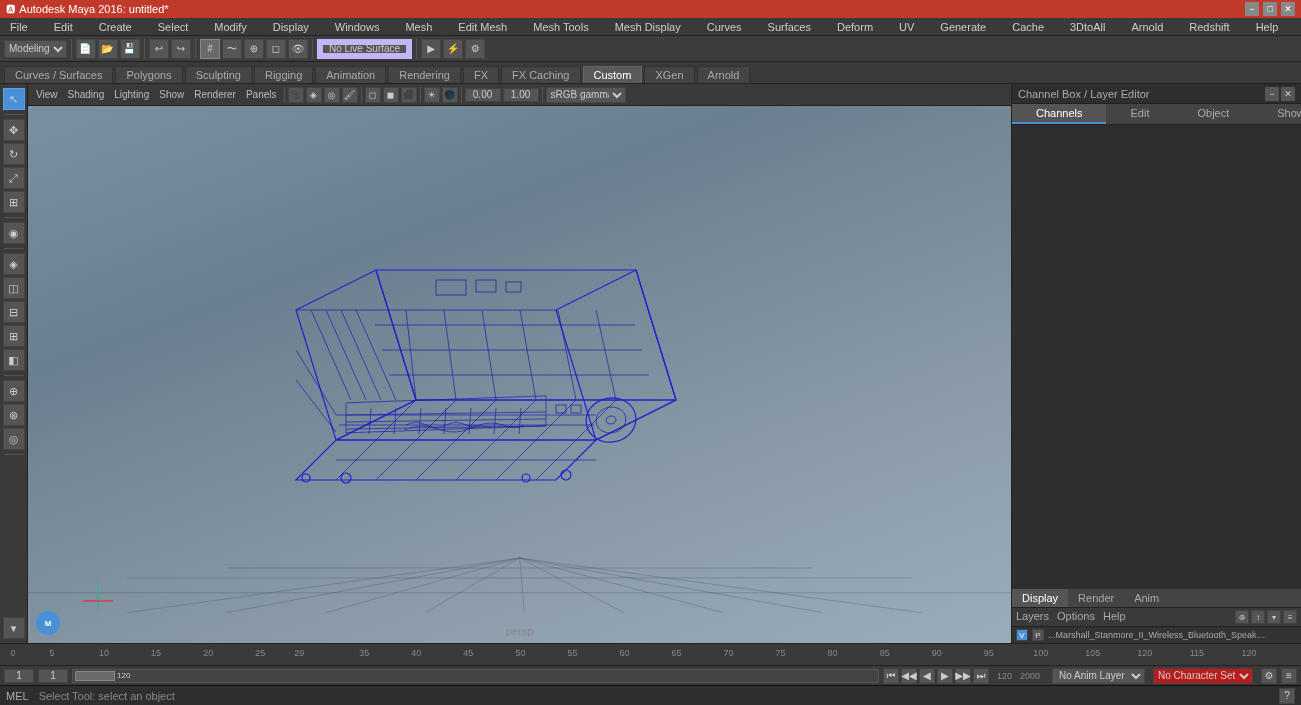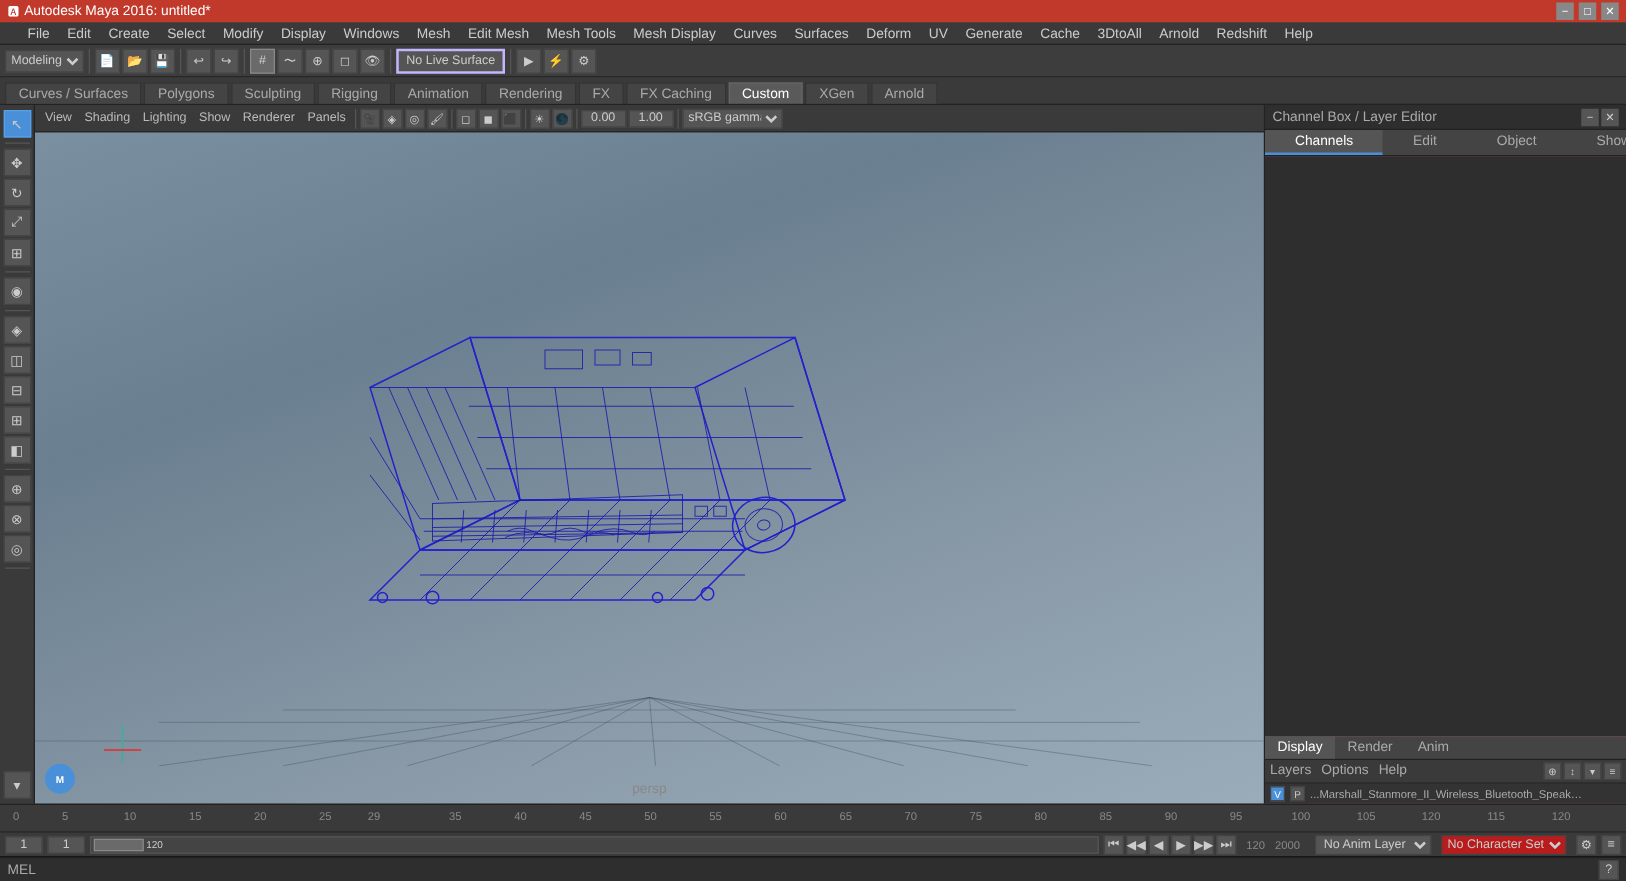--- a/index.html
+++ b/index.html
@@ -36,22 +36,22 @@
       cursor: pointer;
       display: flex; align-items: center; justify-content: center;
     }
 
     
     #menu-bar {
       height: 18px;
       background: #3a3a3a;
       display: flex;
       align-items: center;
-      padding: 0 16px;
-      gap: 2px;
+      padding: 0 4px;
+      gap: 14px;
       border-bottom: 1px solid #222;
     }
     .menu-item {
       padding: 1px 6px;
       color: #ccc;
       cursor: pointer;
       font-size: 11px;
       white-space: nowrap;
     }
 
@@ -76,21 +76,21 @@
     }
     .toolbar-divider {
       width: 1px; height: 20px;
       background: #555;
       margin: 0 2px;
     }
     .toolbar-btn.active { background: #6a6a6a; border-color: #888; }
     #live-surface-btn {
       padding: 1px 6px;
       background: #555;
-      border: 2px solid #c4b5fd;
+      border: 6px solid #c4b5fd;
       color: #ccc;
       font-size: 10px;
       cursor: pointer;
       white-space: nowrap;
     }
 
     
     #mode-tabs {
       height: 22px;
       background: #3a3a3a;
@@ -828,14 +828,15 @@
   <select style="background:#b91c1c; border:1px solid #444; color:#ccc; font-size:10px; height:16px; margin-left:4px;">
     <option>No Character Set</option>
   </select>
 
   <button class="bottom-btn" style="margin-left:4px;">⚙</button>
   <button class="bottom-btn">≡</button>
 </div>
 
 <div id="status-bar">
   <span style="font-size:11px; color:#aaa; margin-right:6px;">MEL</span>
+  <span id="status-text">Select Tool: select an object</span>
   <button class="help-line-btn" style="margin-left:auto; width:16px; height:16px; background:#555; border:1px solid #444; color:#ccc; font-size:10px; cursor:pointer;">?</button>
 </div>
 
 </body></html>

